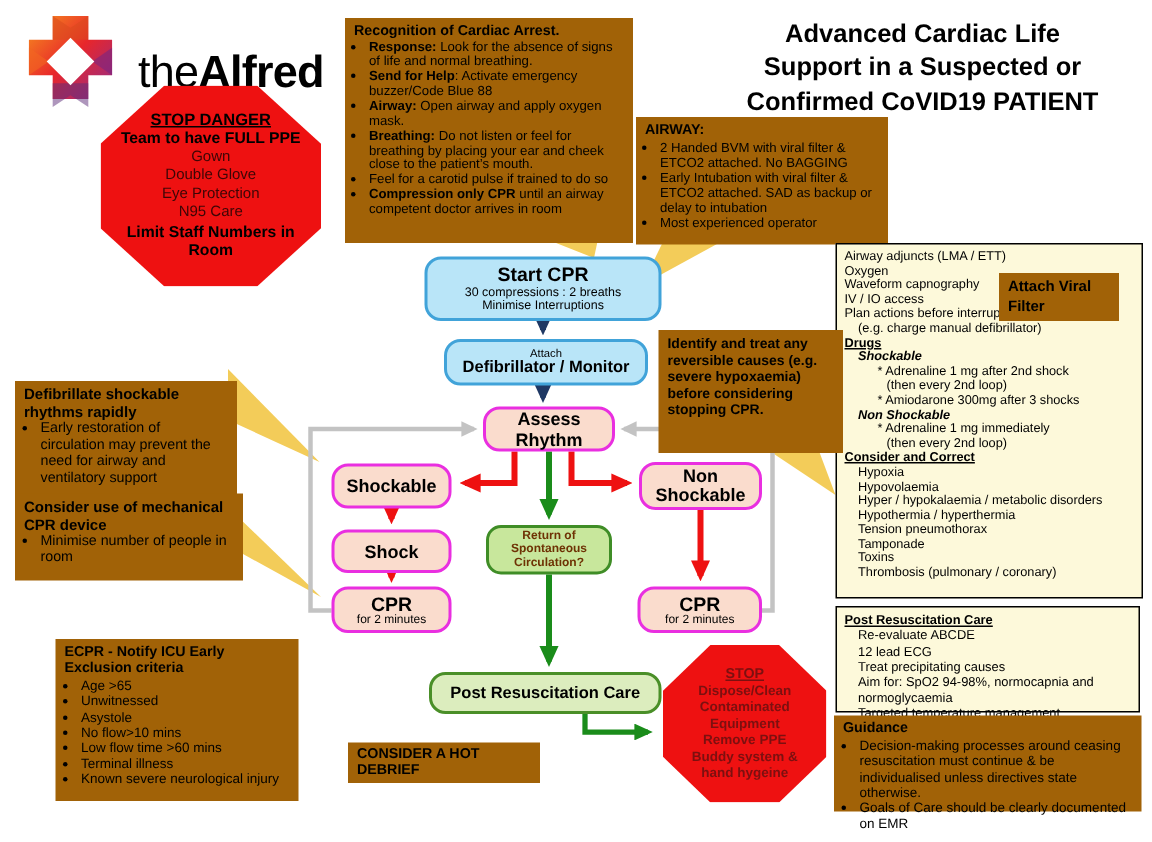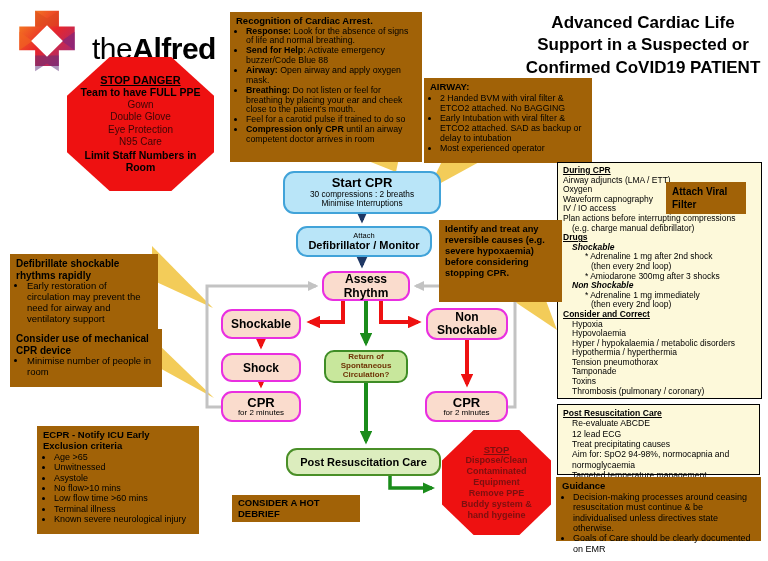--- a/index.html
+++ b/index.html
@@ -90,21 +90,21 @@
       <path d="M32,4 h36 v24 h24 v36 h-24 v24 h-36 v-24 h-24 v-36 h24 z" fill="url(#lg)"></path>
       <polygon points="32,4 50,16 68,4 68,28 50,28 32,28" fill="#D94A1E" opacity="0.55"></polygon>
       <polygon points="8,64 28,50 8,36" fill="#F26522" opacity="0.6"></polygon>
       <polygon points="92,36 72,50 92,64" fill="#7A2480" opacity="0.6"></polygon>
       <polygon points="32,96 50,84 68,96 68,72 32,72" fill="#5E2D79" opacity="0.5"></polygon>
       <rect x="33" y="33" width="34" height="34" fill="#fff" transform="rotate(45 50 50)"></rect>
     </svg>
   </div>
   <div class="abs logo-text" style="left:92px;top:32px;z-index:2;"><span>the</span><b>Alfred</b></div>
 
-  <div class="abs title" style="left:520px;top:12px;width:246px;z-index:2;">Advanced Cardiac Life Support in a Suspected or Confirmed CoVID19 PATIENT</div>
+  <div class="abs title" style="left:492px;top:12px;width:246px;z-index:2;">Advanced Cardiac Life Support in a Suspected or Confirmed CoVID19 PATIENT</div>
 
   <div class="abs oct" style="left:67px;top:57px;width:147px;height:134px;padding:8px 10px;">
     <div style="font-weight:bold;font-size:11px;text-decoration:underline;">STOP DANGER</div>
     <div style="font-weight:bold;font-size:10.5px;line-height:1.2;">Team to have FULL PPE</div>
     <div style="font-size:10px;line-height:1.25;color:#3c0606;">Gown</div>
     <div style="font-size:10px;line-height:1.25;color:#3c0606;">Double Glove</div>
     <div style="font-size:10px;line-height:1.25;color:#3c0606;">Eye Protection</div>
     <div style="font-size:10px;line-height:1.25;color:#3c0606;">N95 Care</div>
     <div style="font-weight:bold;font-size:10.5px;line-height:1.2;">Limit Staff Numbers in Room</div>
   </div>
@@ -124,21 +124,20 @@
   <div class="abs callout" style="left:424px;top:78px;width:168px;height:85px;font-size:8.8px;">
     <div class="hd">AIRWAY:</div>
     <ul style="padding-left:10px;margin:0;">
       <li>2 Handed BVM with viral filter &amp; ETCO2 attached. No BAGGING</li>
       <li>Early Intubation with viral filter &amp; ETCO2 attached. SAD as backup or delay to intubation</li>
       <li>Most experienced operator</li>
     </ul>
   </div>
 
   <div class="abs panel" style="left:557px;top:162px;width:205px;height:237px;">
-    <div class="u">During CPR</div>
     <div>Airway adjuncts (LMA / ETT)</div>
     <div>Oxygen</div>
     <div>Waveform capnography</div>
     <div>IV / IO access</div>
     <div>Plan actions before interrupting compressions</div>
     <div class="ind1">(e.g. charge manual defibrillator)</div>
     <div class="u">Drugs</div>
     <div class="bi ind1">Shockable</div>
     <div class="ind2">* Adrenaline 1 mg after 2nd shock</div>
     <div class="ind3">(then every 2nd loop)</div>

